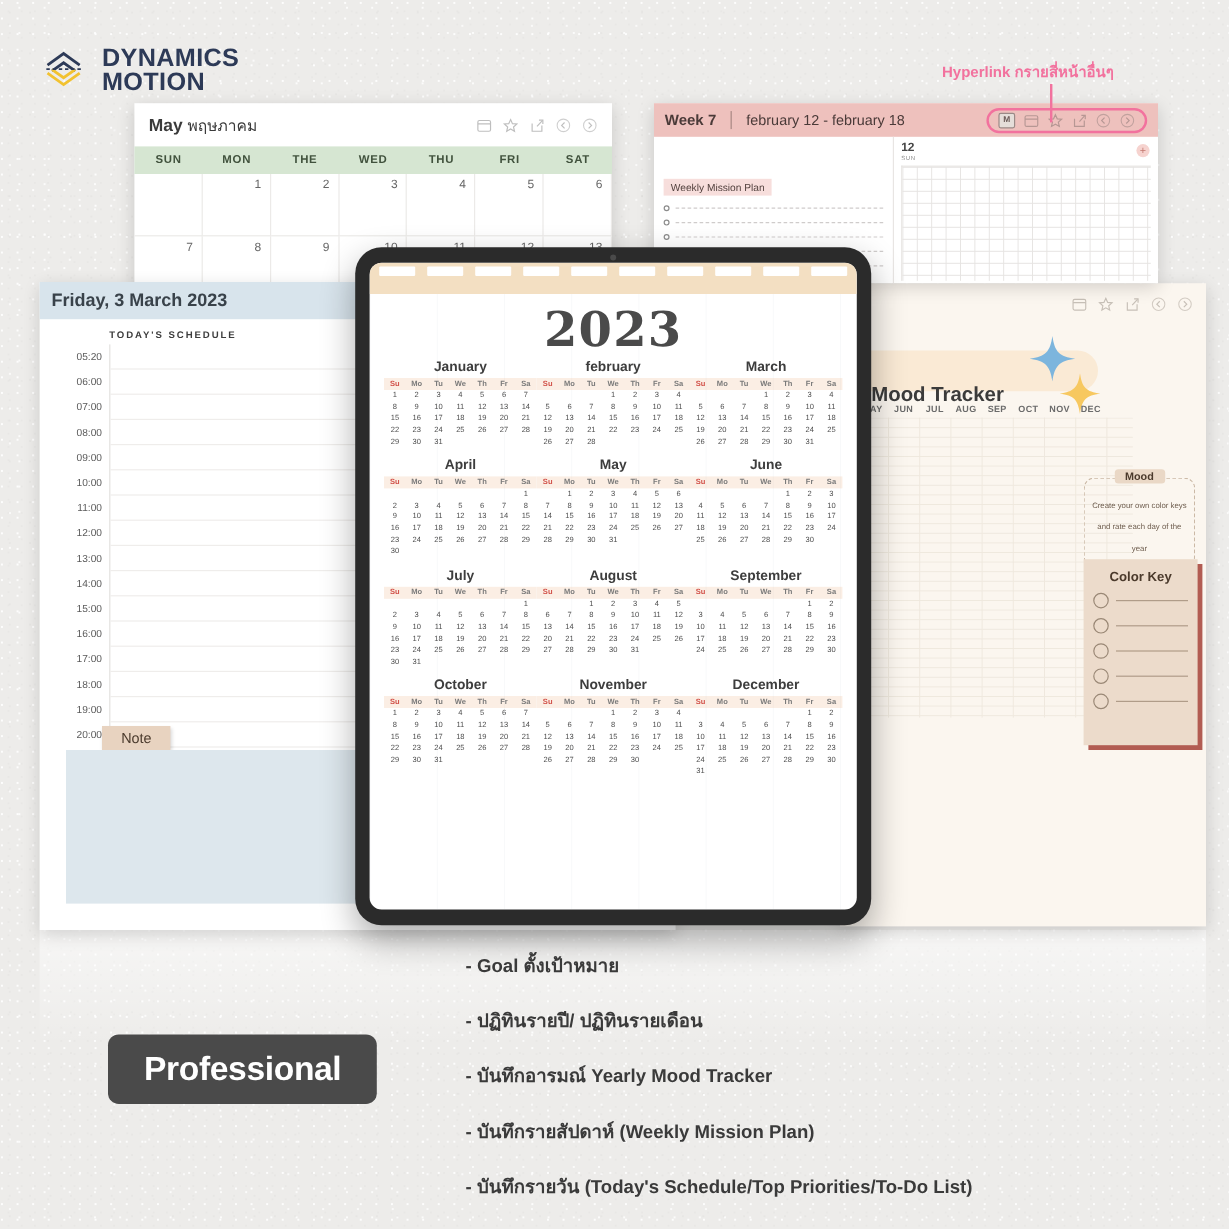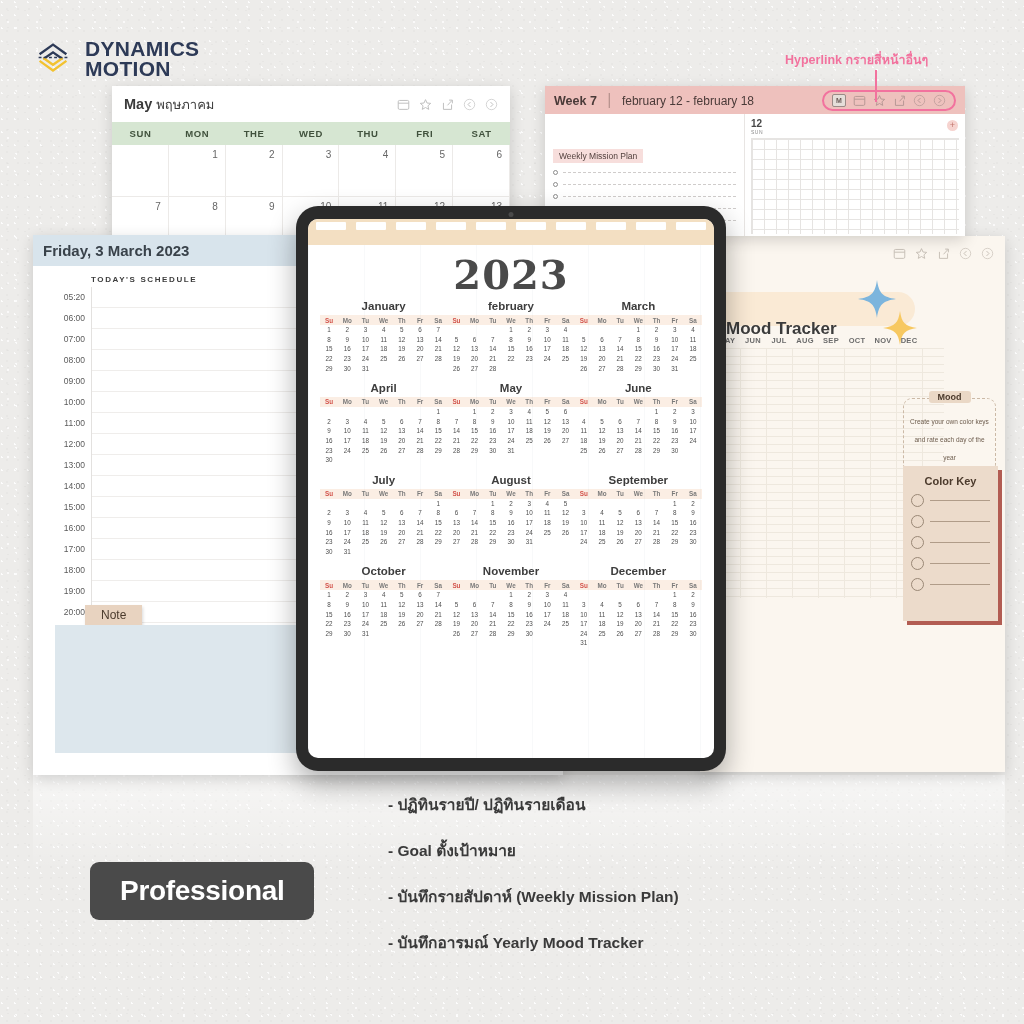--- a/index.html
+++ b/index.html
@@ -1041,17 +1041,18 @@
         </div>
       </div>
   </div>
 </div>
 
 <div id="pro">
   <span>Professional</span>
 </div>
 
 <div id="features">
+    <div>- Goal ตั้งเป้าหมาย</div>
     <div>- ปฏิทินรายปี/ ปฏิทินรายเดือน</div>
-    <div>- Goal ตั้งเป้าหมาย</div>
+    <div>- บันทึกอารมณ์ Yearly Mood Tracker</div>
     <div>- บันทึกรายสัปดาห์ (Weekly Mission Plan)</div>
-    <div>- บันทึกอารมณ์ Yearly Mood Tracker</div>
+    <div>- บันทึกรายวัน (Today's Schedule/Top Priorities/To-Do List)</div>
   </div>
 
 </body></html>

